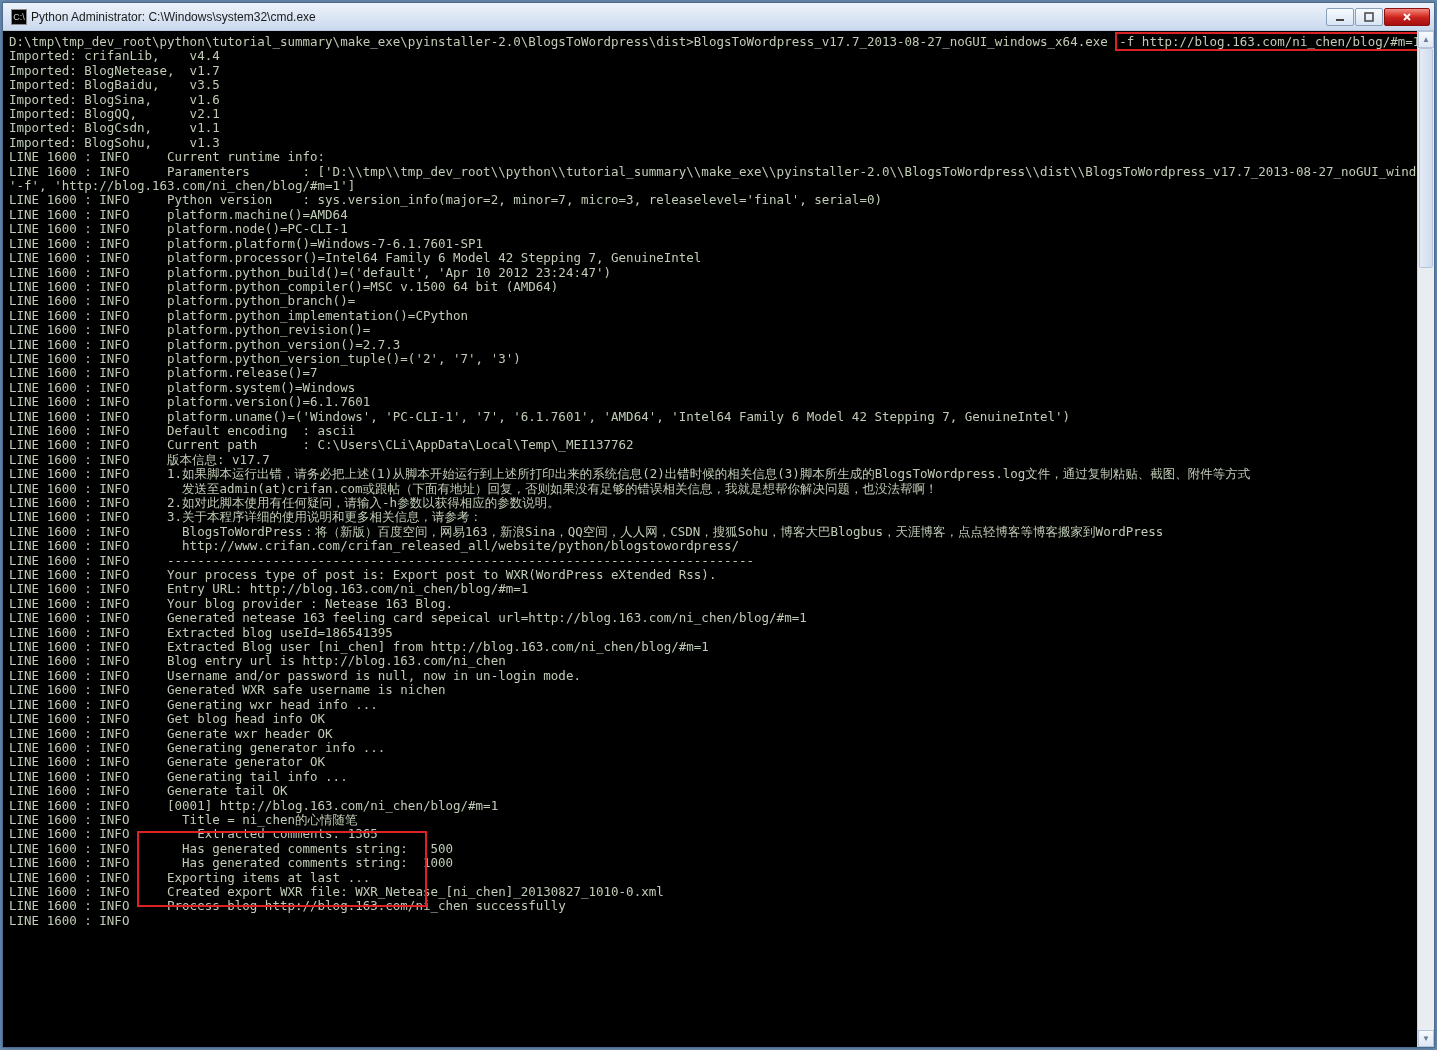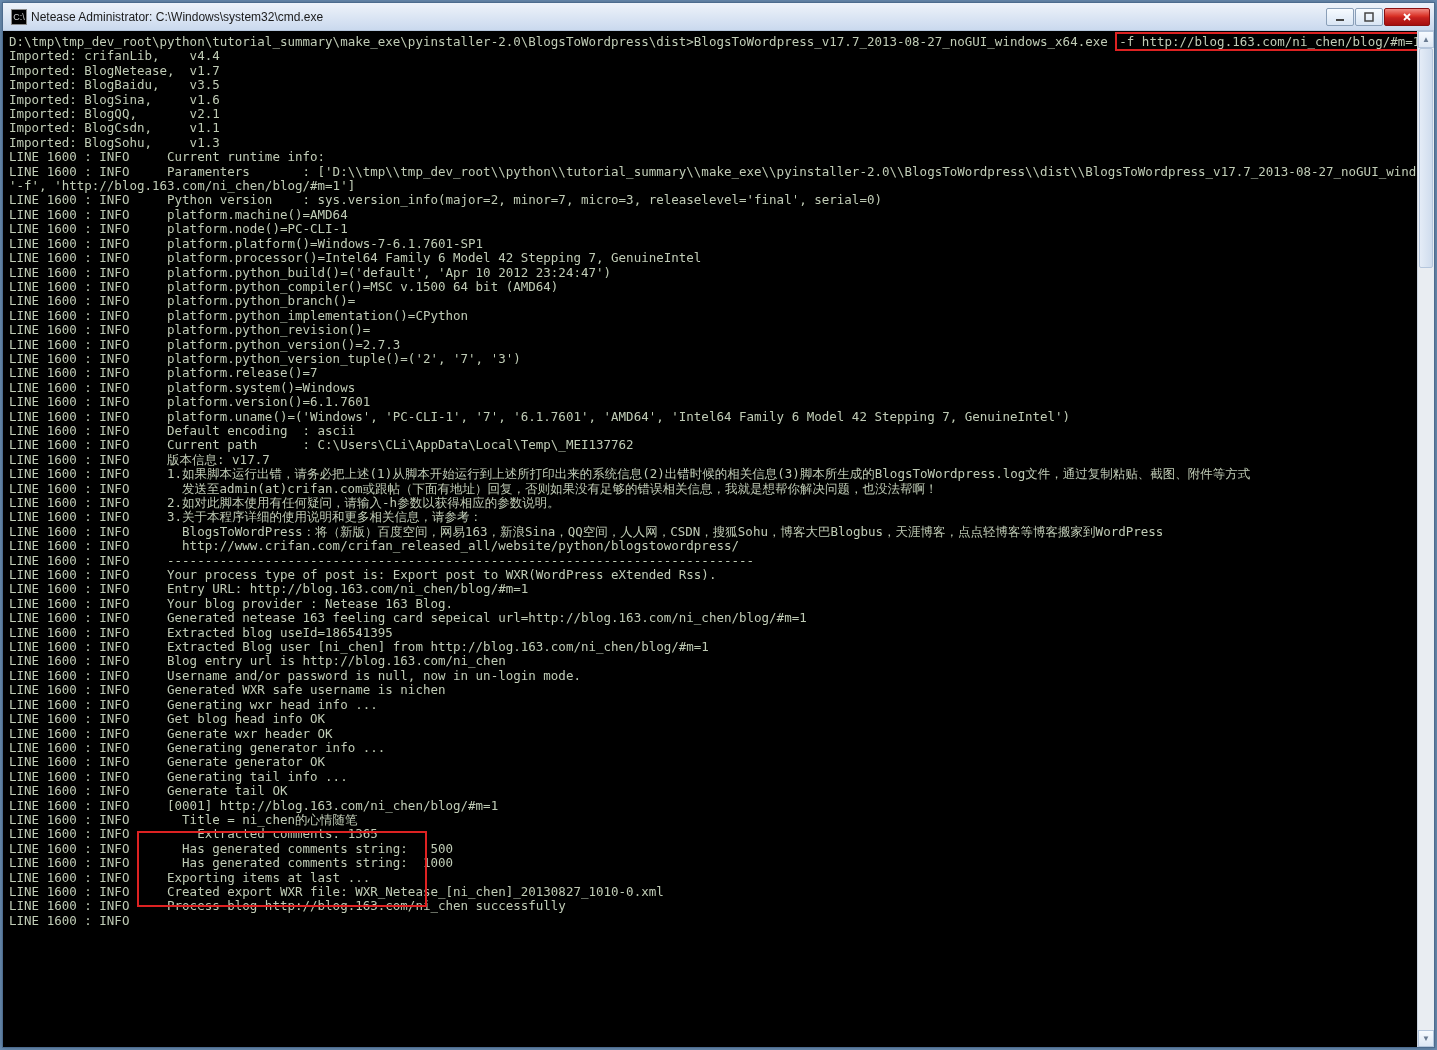--- a/index.html
+++ b/index.html
@@ -121,21 +121,21 @@
     pointer-events: none;
   }
   .line { display: block; }
 </style>
 </head>
 <body>
 
 <div class="window">
   <div class="titlebar">
     <div class="icon">C:\</div>
-    <div class="title">Netease Administrator: C:\Windows\system32\cmd.exe</div>
+    <div class="title">Python Administrator: C:\Windows\system32\cmd.exe</div>
     <div class="winbtns">
       <div class="winbtn">
         <svg viewBox="0 0 10 10">
             <rect x="1" y="7" width="8" height="2" fill="#444"></rect>
           </svg>
       </div>
       <div class="winbtn max">
         <svg viewBox="0 0 10 10">
             <rect x="1" y="1" width="8" height="8" fill="none" stroke="#444" stroke-width="1.5"></rect>
           </svg>

